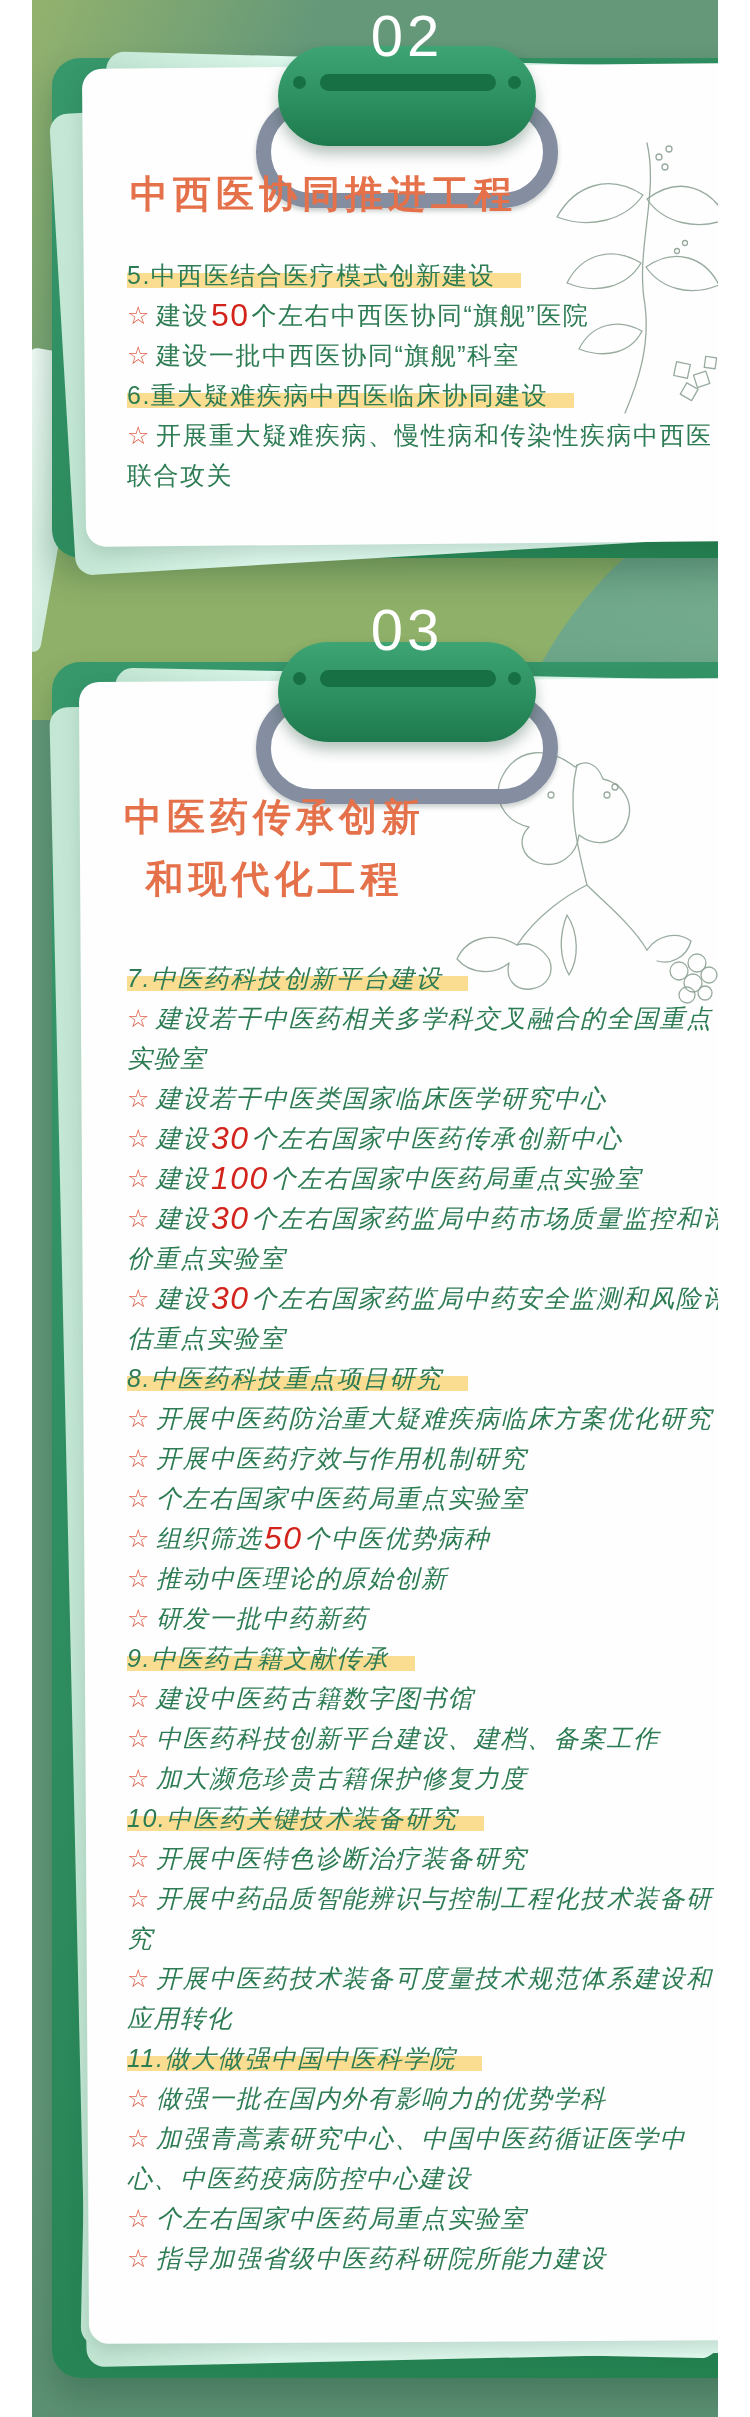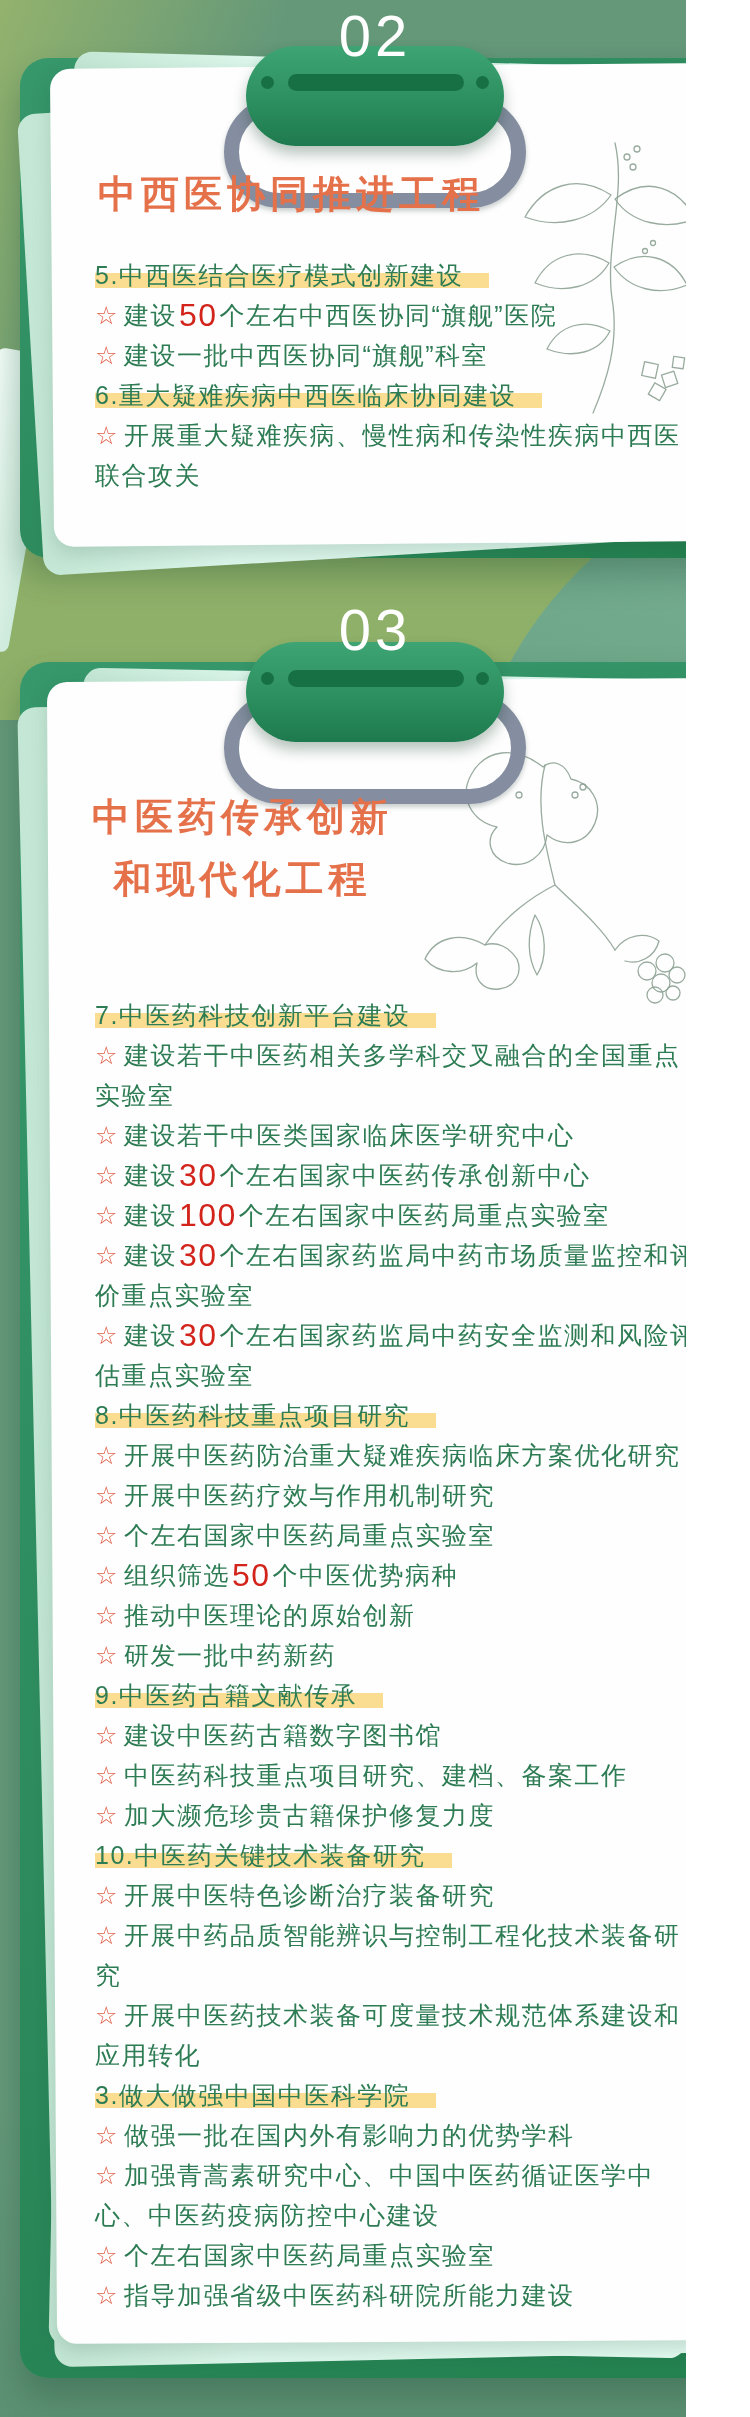--- a/index.html
+++ b/index.html
@@ -1,19 +1,20 @@
 <!DOCTYPE html>
 <html><head>
 <meta charset="utf-8">
 <style>
   html,body{margin:0;padding:0;}
   .canvas{
     position:relative;width:686px;height:2417px;overflow:hidden;
     background:#649879;
     font-family:"Liberation Sans","DejaVu Sans",sans-serif;
+    margin-left:32px;
   }
   
   .bg-grad-top{position:absolute;left:0;top:0;width:750px;height:430px;z-index:1;
     background:linear-gradient(112deg,#93b26d 0%,rgba(147,178,109,0) 32%);}
   .bg-olive-band{position:absolute;left:0;top:430px;width:680px;height:290px;z-index:2;
     background:#8fb069;clip-path:polygon(0 28%,94% 40%,72% 100%,0 100%);}
   .bg-teal-circle{position:absolute;left:459px;top:451px;width:818px;height:818px;z-index:3;
     border-radius:50%;background:linear-gradient(205deg,#82b698 0%,#6ba488 55%,#5f9a80 100%);}
   .bg-bottom-shade{position:absolute;left:0;top:2100px;width:750px;height:317px;z-index:1;
     background:linear-gradient(180deg,rgba(30,80,60,0) 0%,rgba(30,80,60,.10) 100%);}
@@ -131,43 +132,43 @@
     <circle cx="160" cy="60" r="3"></circle>
       <circle cx="168" cy="52" r="3"></circle>
       <circle cx="104" cy="60" r="3"></circle>
   </svg>
 
   <div class="card-title" style="left:92px;top:786px;text-align:center;">
     <div>中医药传承创新</div>
     <div>和现代化工程</div>
   </div>
 
-  <div class="items" style="left:95px;top:995px;">
+  <div class="items" style="left:95px;top:958px;font-style:italic;">
       <div class="item"><span class="hl"><span>7.中医药科技创新平台建设</span></span></div>
       <div class="item"><span class="star">☆</span><span>建设若干中医药相关多学科交叉融合的全国重点实验室</span></div>
       <div class="item"><span class="star">☆</span><span>建设若干中医类国家临床医学研究中心</span></div>
       <div class="item"><span class="star">☆</span><span>建设</span><span class="red-num">30</span><span>个左右国家中医药传承创新中心</span></div>
       <div class="item"><span class="star">☆</span><span>建设</span><span class="red-num">100</span><span>个左右国家中医药局重点实验室</span></div>
       <div class="item"><span class="star">☆</span><span>建设</span><span class="red-num">30</span><span>个左右国家药监局中药市场质量监控和评价重点实验室</span></div>
       <div class="item"><span class="star">☆</span><span>建设</span><span class="red-num">30</span><span>个左右国家药监局中药安全监测和风险评估重点实验室</span></div>
       <div class="item"><span class="hl"><span>8.中医药科技重点项目研究</span></span></div>
       <div class="item"><span class="star">☆</span><span>开展中医药防治重大疑难疾病临床方案优化研究</span></div>
       <div class="item"><span class="star">☆</span><span>开展中医药疗效与作用机制研究</span></div>
       <div class="item"><span class="star">☆</span><span>个左右国家中医药局重点实验室</span></div>
       <div class="item"><span class="star">☆</span><span>组织筛选</span><span class="red-num">50</span><span>个中医优势病种</span></div>
       <div class="item"><span class="star">☆</span><span>推动中医理论的原始创新</span></div>
       <div class="item"><span class="star">☆</span><span>研发一批中药新药</span></div>
       <div class="item"><span class="hl"><span>9.中医药古籍文献传承</span></span></div>
       <div class="item"><span class="star">☆</span><span>建设中医药古籍数字图书馆</span></div>
-      <div class="item"><span class="star">☆</span><span>中医药科技重点项目研究、建档、备案工作</span></div>
+      <div class="item"><span class="star">☆</span><span>中医药科技创新平台建设、建档、备案工作</span></div>
       <div class="item"><span class="star">☆</span><span>加大濒危珍贵古籍保护修复力度</span></div>
       <div class="item"><span class="hl"><span>10.中医药关键技术装备研究</span></span></div>
       <div class="item"><span class="star">☆</span><span>开展中医特色诊断治疗装备研究</span></div>
       <div class="item"><span class="star">☆</span><span>开展中药品质智能辨识与控制工程化技术装备研究</span></div>
       <div class="item"><span class="star">☆</span><span>开展中医药技术装备可度量技术规范体系建设和应用转化</span></div>
-      <div class="item"><span class="hl"><span>3.做大做强中国中医科学院</span></span></div>
+      <div class="item"><span class="hl"><span>11.做大做强中国中医科学院</span></span></div>
       <div class="item"><span class="star">☆</span><span>做强一批在国内外有影响力的优势学科</span></div>
       <div class="item"><span class="star">☆</span><span>加强青蒿素研究中心、中国中医药循证医学中心、中医药疫病防控中心建设</span></div>
       <div class="item"><span class="star">☆</span><span>个左右国家中医药局重点实验室</span></div>
       <div class="item"><span class="star">☆</span><span>指导加强省级中医药科研院所能力建设</span></div>
     </div>
 
 </div>
 
 </body></html>

